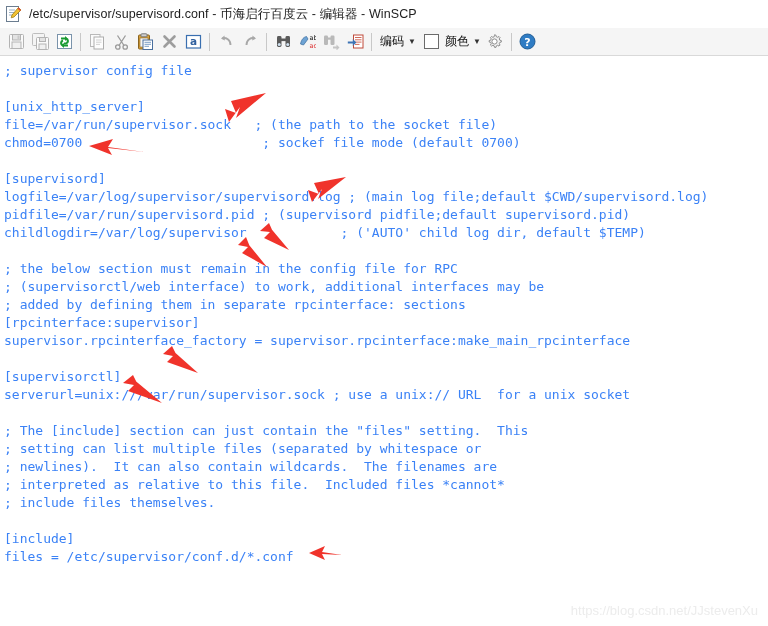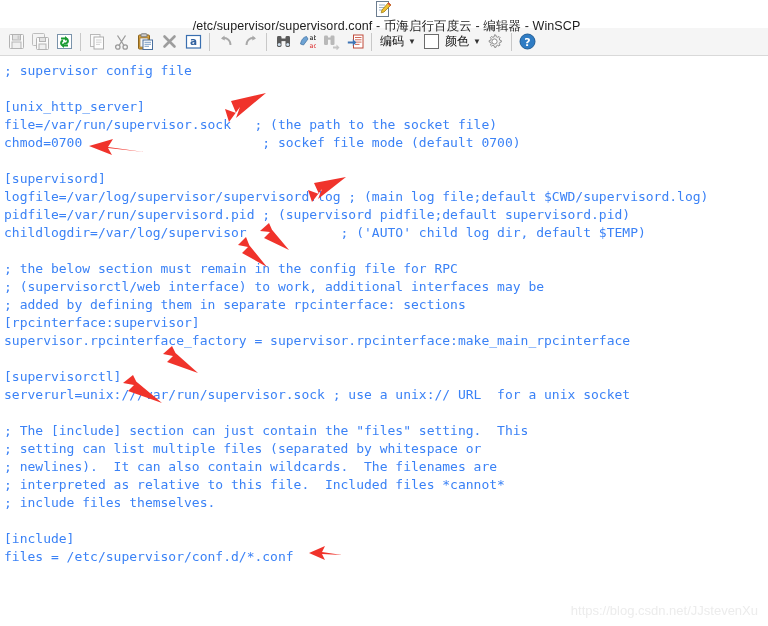--- a/index.html
+++ b/index.html
@@ -18,21 +18,20 @@
   
   #titlebar {
     height: 28px;
     display: flex;
     align-items: center;
     padding-left: 5px;
     background: #ffffff;
     font-size: 12.5px;
     color: #1d1d1d;
     white-space: nowrap;
-    flex-direction: column;
   }
   #titlebar .app-icon {
     width: 18px;
     height: 18px;
     margin-right: 6px;
     flex: 0 0 auto;
     position: relative;
   }
   #title-text {
     letter-spacing: 0.1px;

